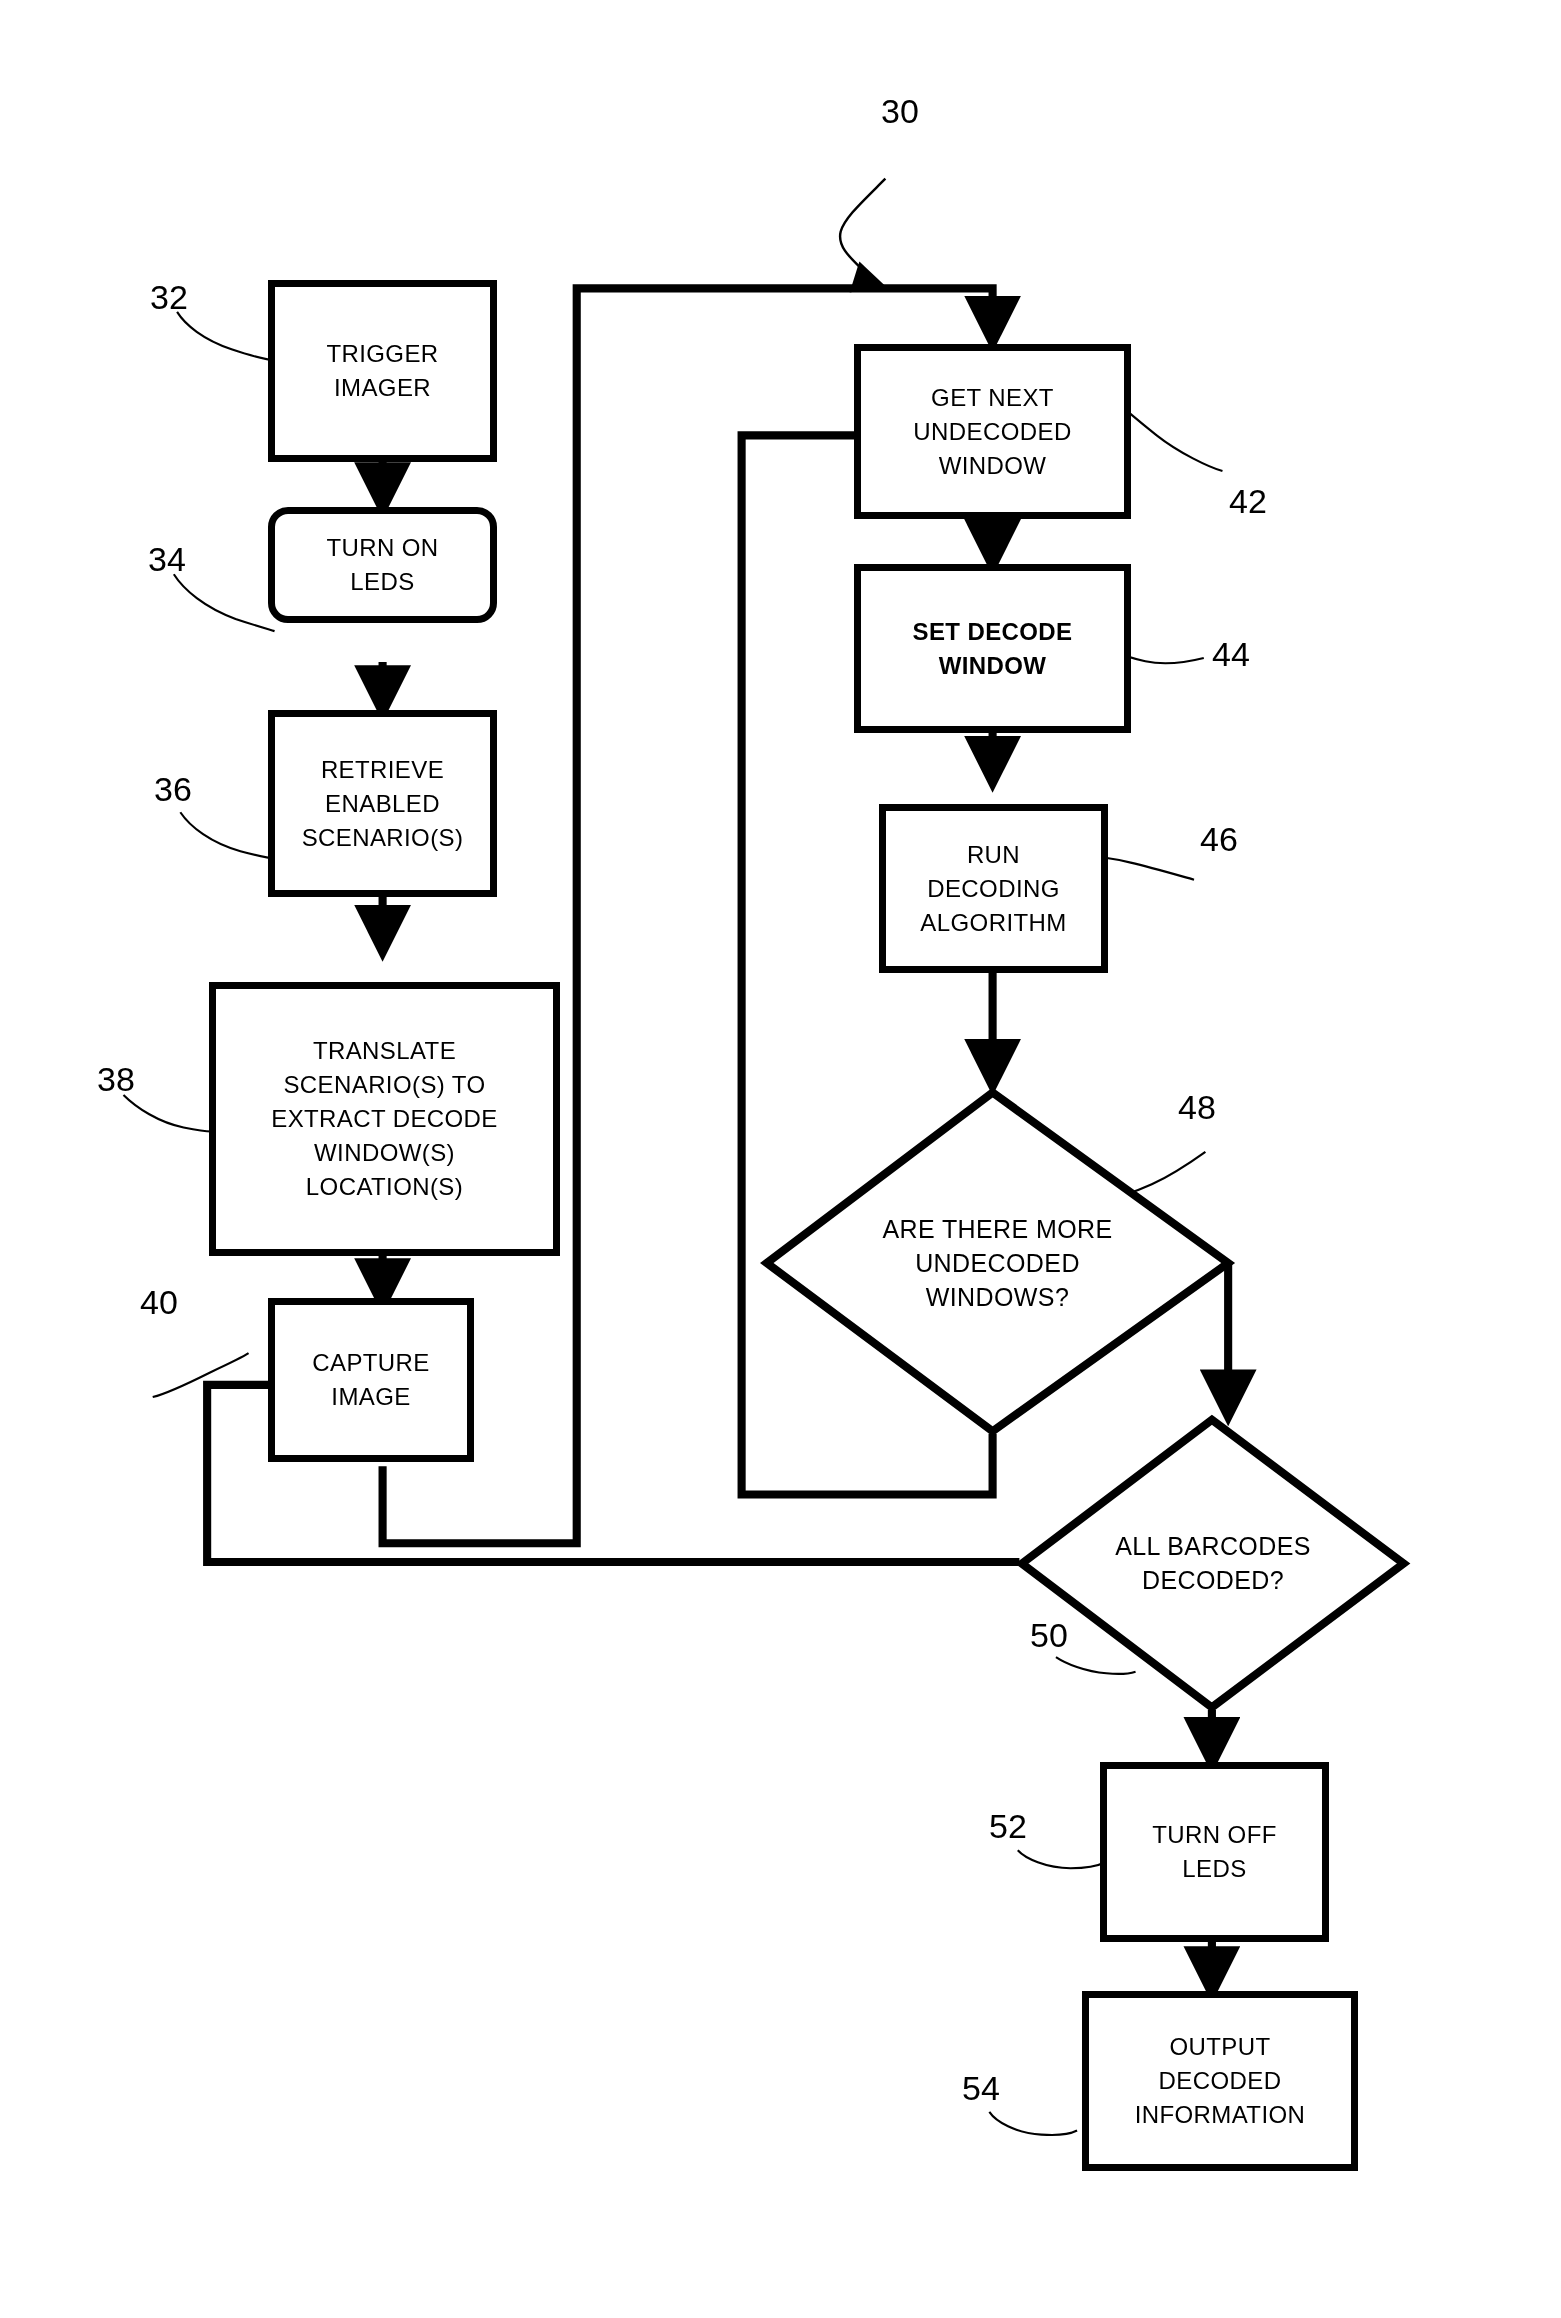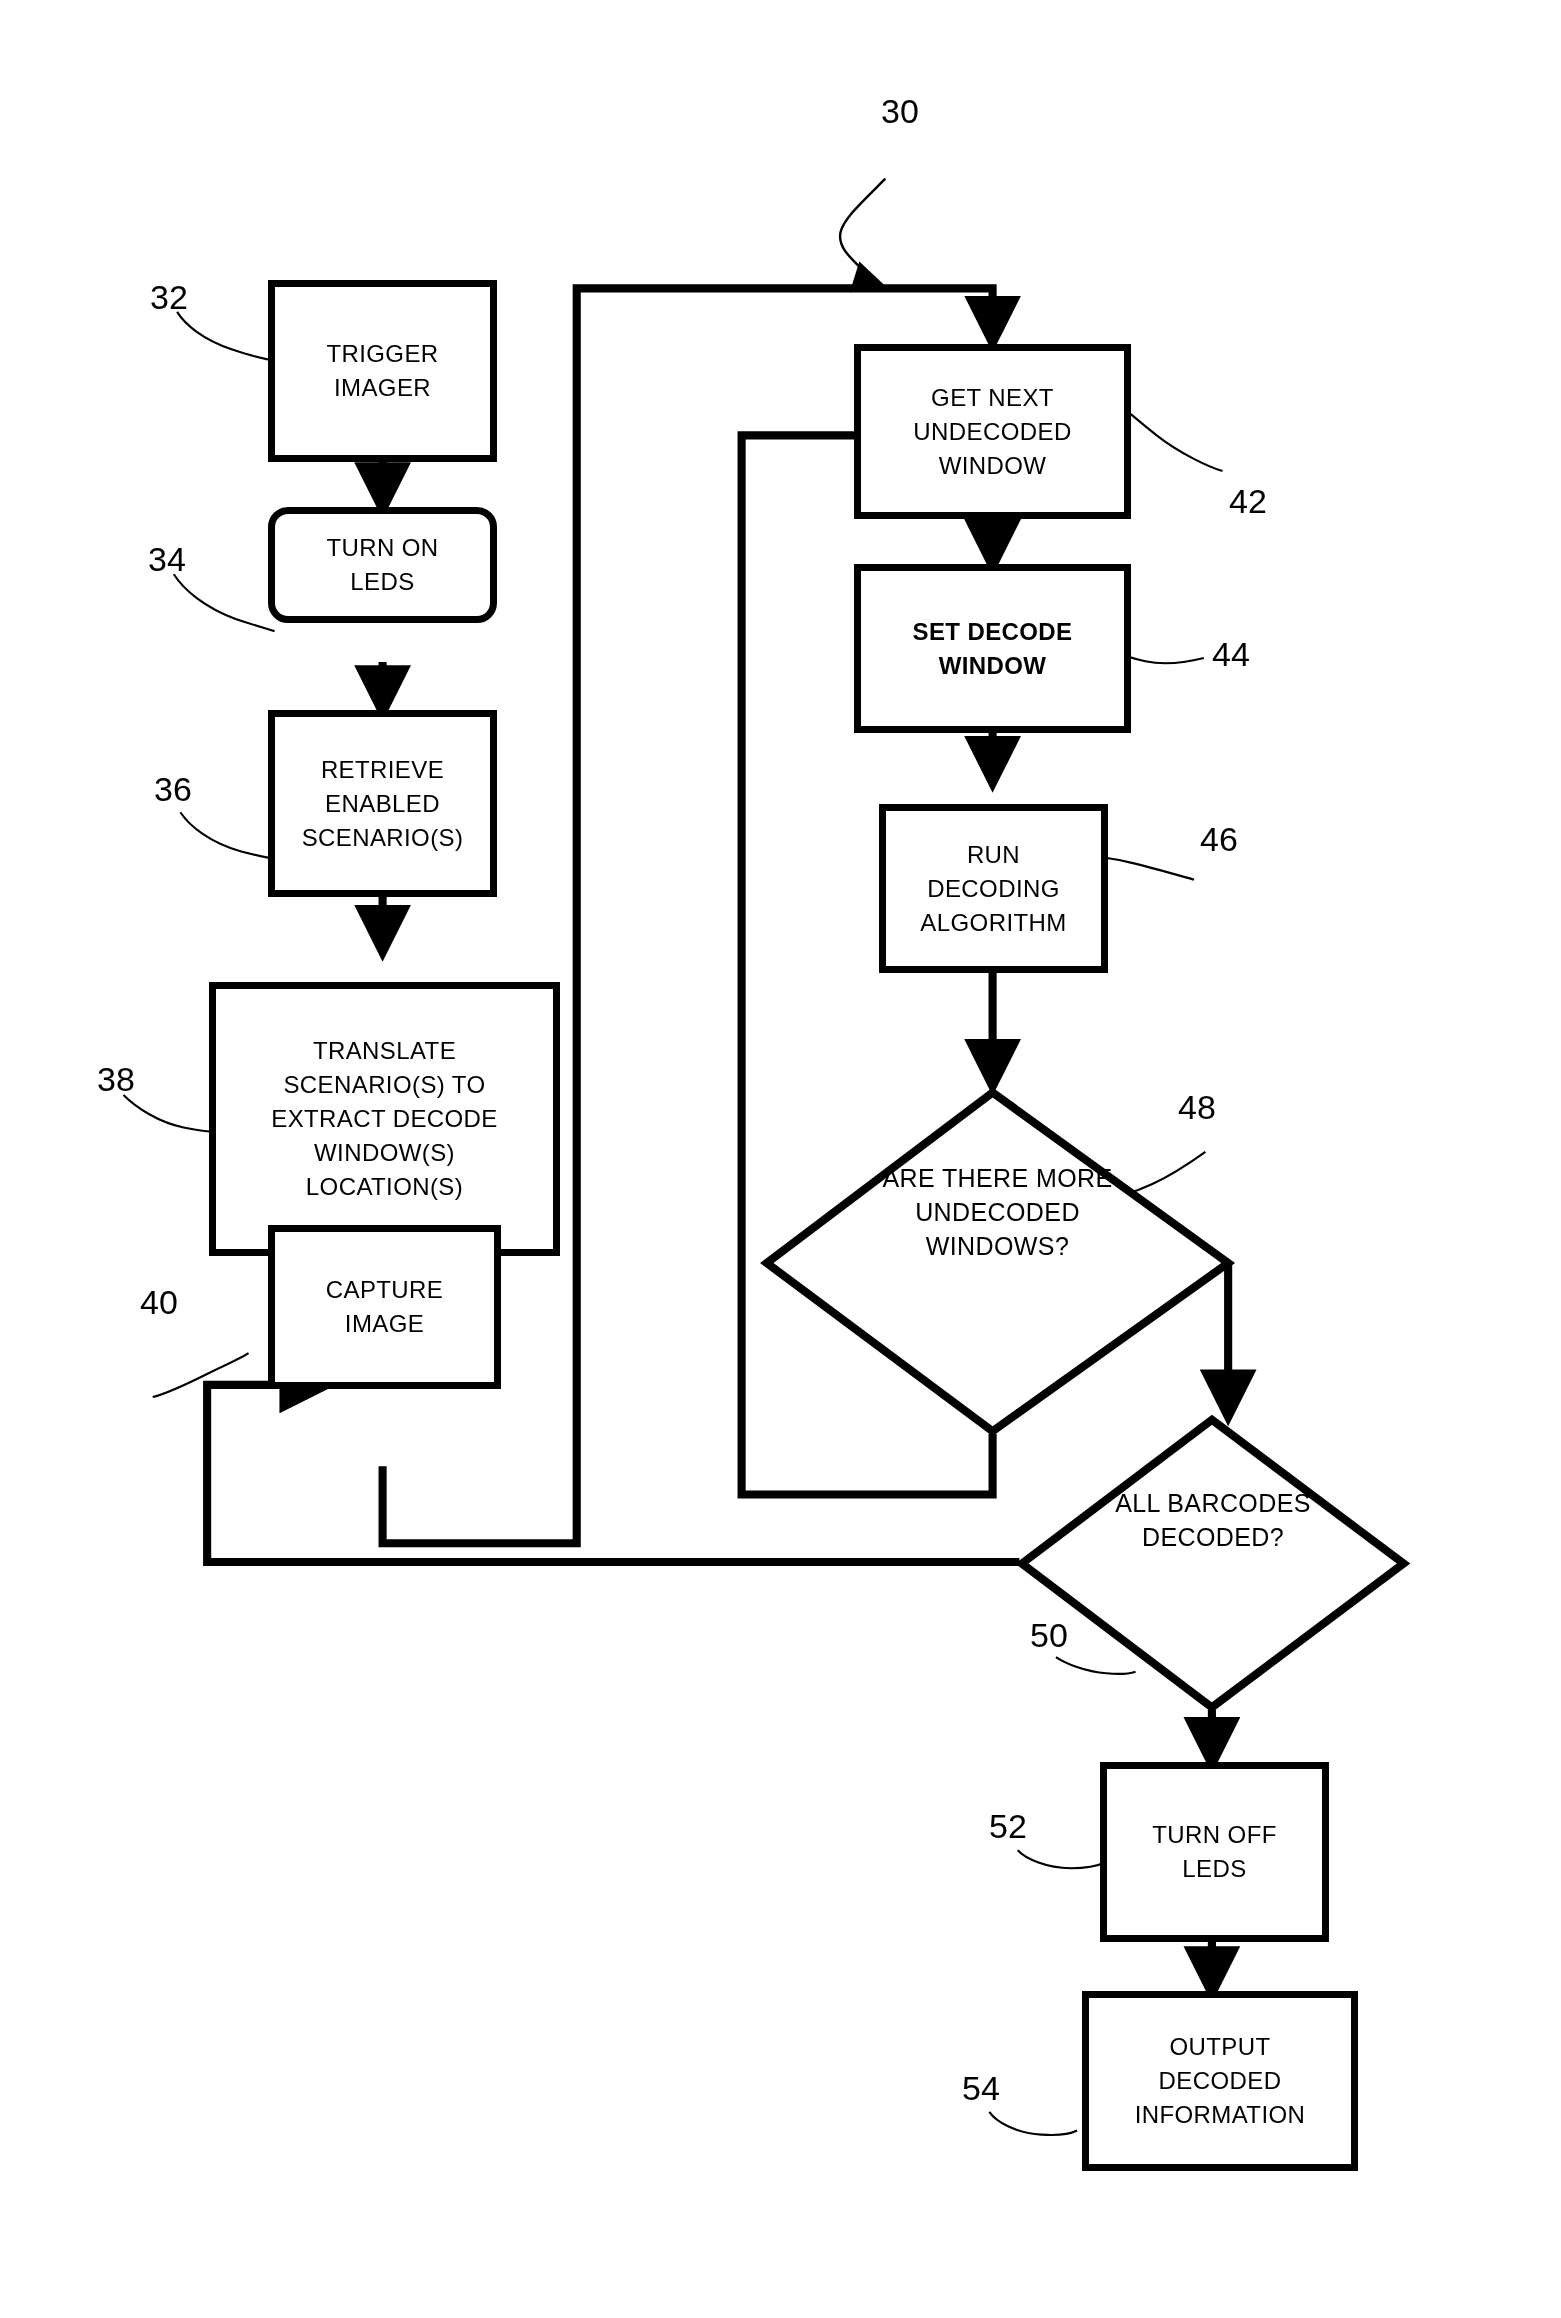--- a/index.html
+++ b/index.html
@@ -43,21 +43,21 @@
     line-height: 34px;
     letter-spacing: 0.4px;
     color: #000000;
     white-space: pre-line;
     padding: 0 4.9px;
   }
   
   .diamond-text {
     position: absolute;
     display: flex;
-    align-items: flex-start;
+    align-items: center;
     justify-content: center;
     text-align: center;
     z-index: 6;
     pointer-events: none;
   }
   .diamond-text .label {
     font-family: "Liberation Sans", sans-serif;
     font-size: 25px;
     line-height: 34px;
     letter-spacing: 0.4px;
@@ -160,21 +160,21 @@
   </div>
 
   <div class="node" style="left:209px; top:982px; width:351px; height:274px;">
     <span class="label">TRANSLATE
 SCENARIO(S) TO
 EXTRACT DECODE
 WINDOW(S)
 LOCATION(S)</span>
   </div>
 
-  <div class="node" style="left:268px; top:1225px; width:233px; height:164px;">
+  <div class="node" style="left:268px; top:1298px; width:206px; height:164px;">
     <span class="label">CAPTURE
 IMAGE</span>
   </div>
 
   <div class="node" style="left:854px; top:344px; width:277px; height:175px;">
     <span class="label">GET NEXT
 UNDECODED
 WINDOW</span>
   </div>
 

